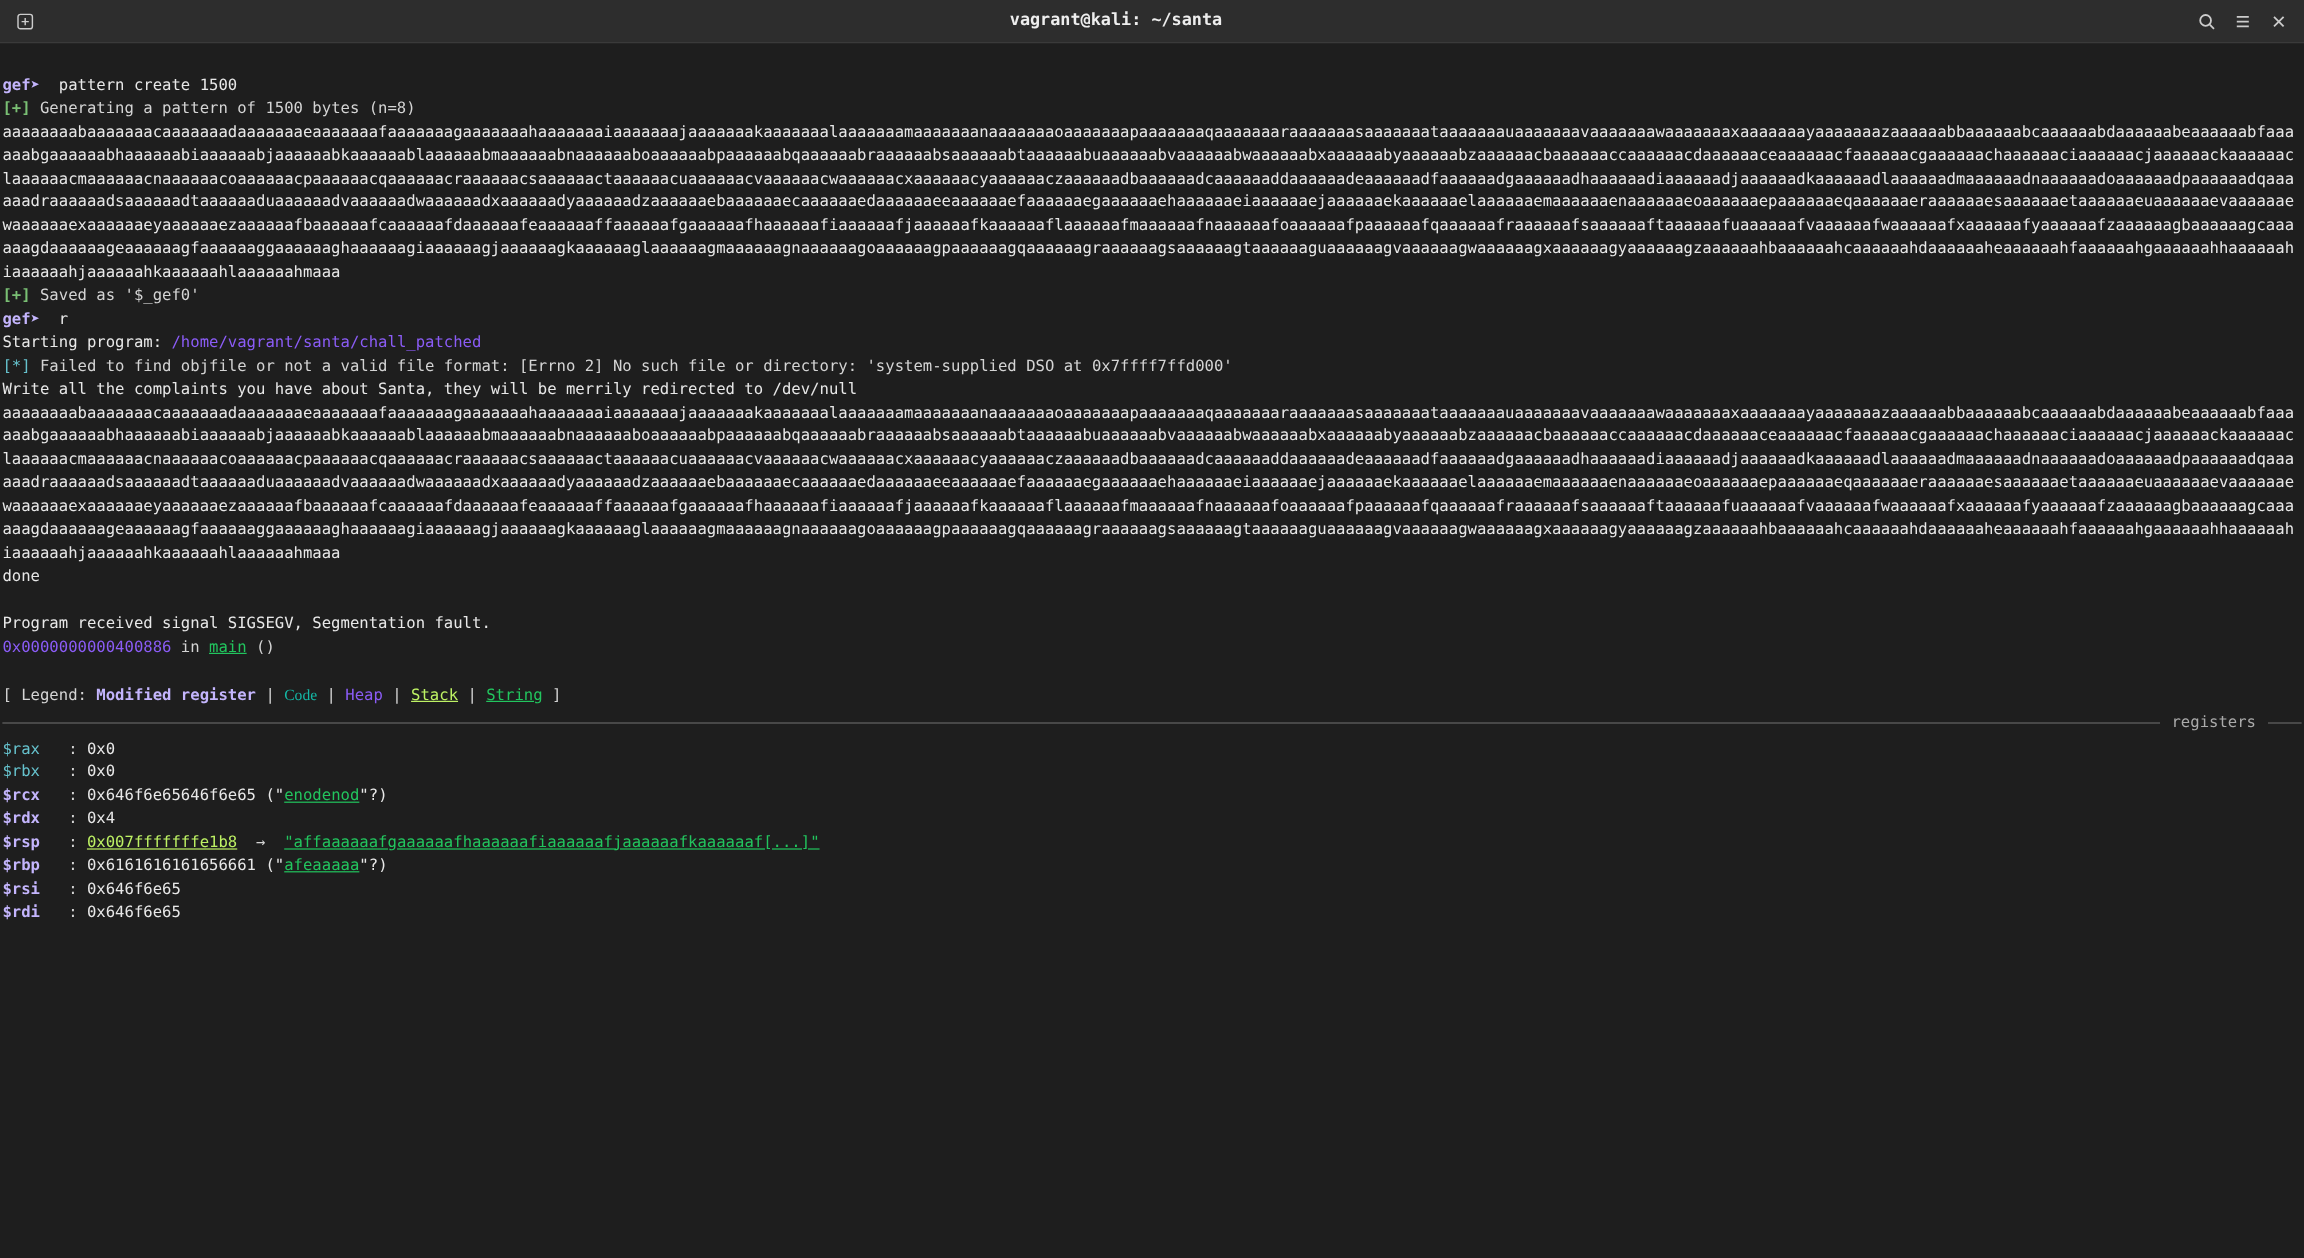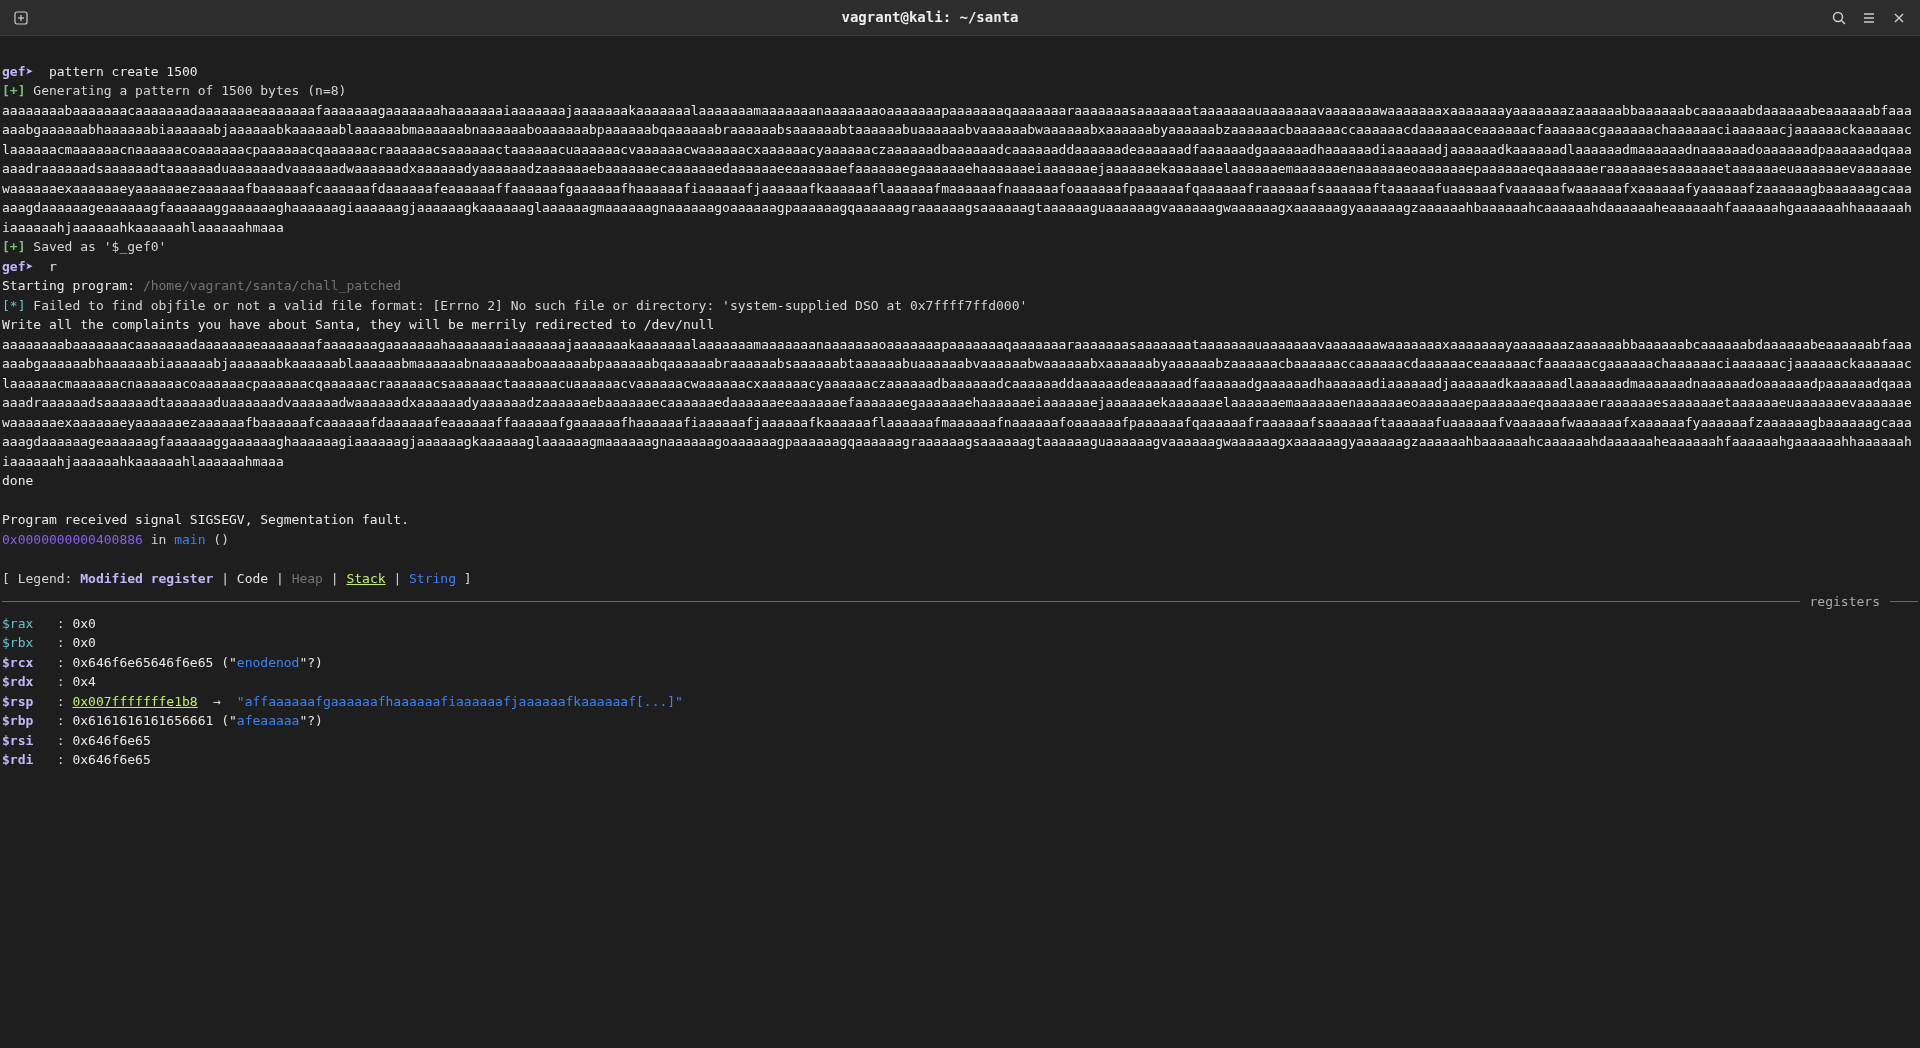--- a/index.html
+++ b/index.html
@@ -34,27 +34,27 @@
 .term {
   padding: 6px 2px 6px 2px;
   white-space: pre-wrap;
   word-break: break-all;
   height: calc(100% - 36px);
   overflow-y: auto;
 }
 .term-scroll::-webkit-scrollbar { width: 10px; }
 .term-scroll::-webkit-scrollbar-thumb { background: #555; border-radius: 5px; }
 
-.c-red { color: #e5e5e5; }
+.c-red { color: #14b8a6; font-family: Liberation Serif, serif; }
 .c-red-b { color: #c4b5fd; font-weight: bold; }
-.c-green { color: #737373; }
+.c-green { color: #8b5cf6; }
 .c-green-b { color: #7ac074; font-weight: bold; }
 .c-teal { color: #66c2cd; }
 .c-blue { color: #8b5cf6; }
-.c-yellow { color: #3b82f6; }
+.c-yellow { color: #22c55e; text-decoration: underline; }
 .c-white { color: #e8e8e8; text-align: center; }
 .c-purple { color: #bef264; text-decoration: underline; }
 .hr-row {
   display: flex;
   align-items: center;
   gap: 6px;
   margin: 4px 0 2px 0;
 }
 .hr-line {
   flex: 1;

